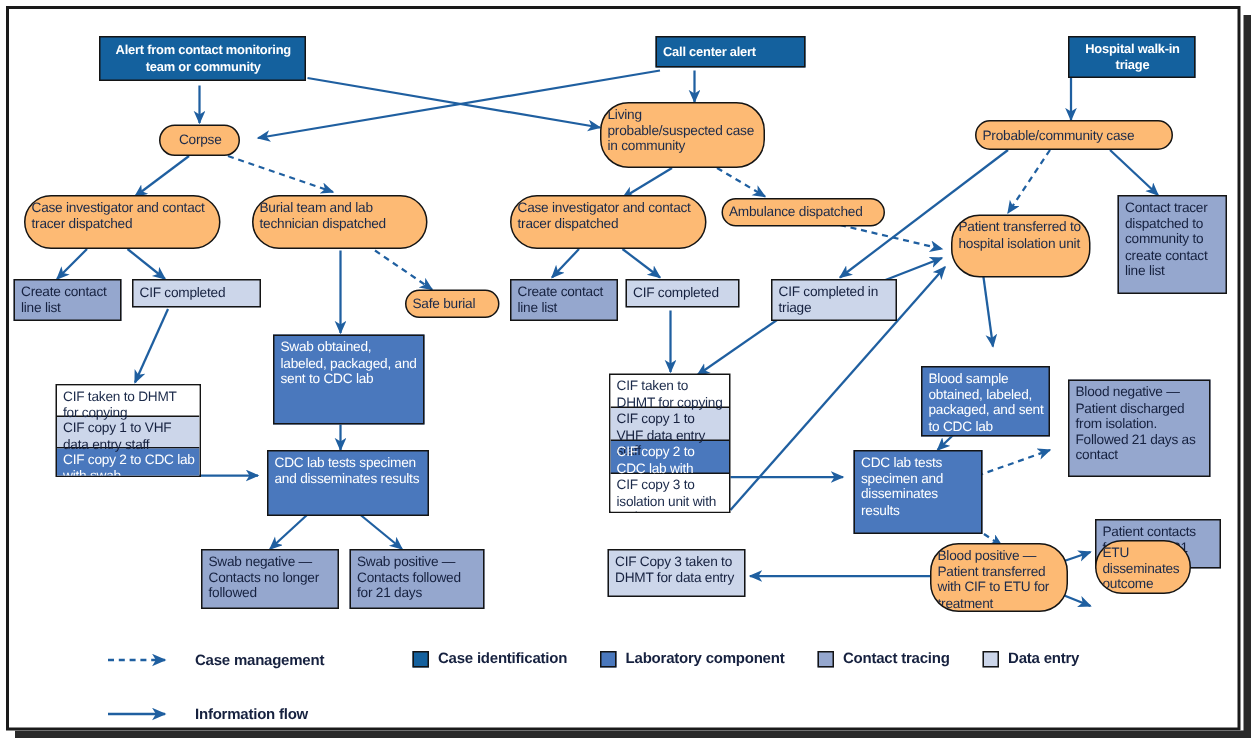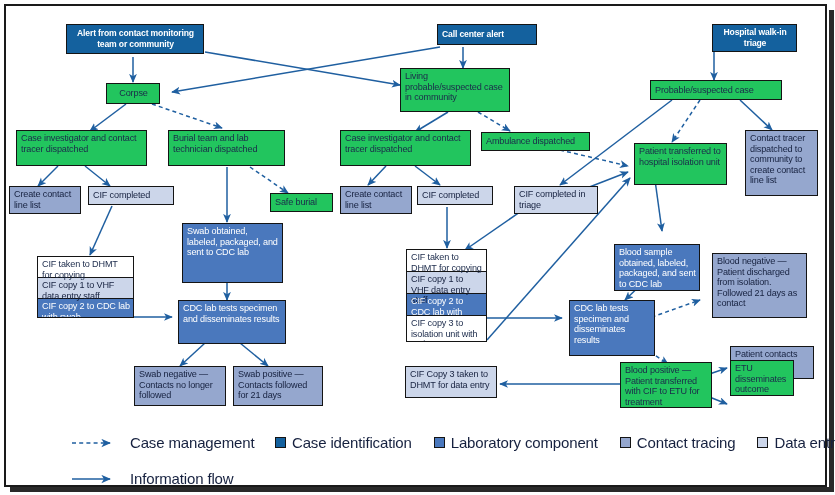--- a/index.html
+++ b/index.html
@@ -54,21 +54,21 @@
     position: absolute;
     box-sizing: border-box;
     border: 1.4px solid #141414;
     font-size: 9.1px;
     line-height: 10.6px;
     padding: 2px 3px 2px 4px;
     color: #14213d;
     letter-spacing: -0.15px;
     overflow: hidden;
   }
-  .node.white { background: #22c55e; color: #1b2a4a; }
+  .node.white { background: #fdba74; color: #1b2a4a; border-radius: 19px; }
   .node.caseid { background: #14619e; color: #ffffff; font-weight: bold; text-align: center; font-size: 8.6px; }
   .node.lab { background: #4a78bd; color: #ffffff; }
   .node.trace { background: #95a7ce; color: #16213f; }
   .node.entry { background: #ccd6ea; color: #16213f; }
   .stack {
     position: absolute;
     box-sizing: border-box;
     border: 1.4px solid #141414;
     overflow: hidden;
   }
@@ -107,24 +107,25 @@
     height: 11px;
     border: 1.3px solid #141414;
     margin-right: 6px;
     box-sizing: border-box;
   }
   .sw-caseid { background: #14619e; }
   .sw-lab { background: #4a78bd; }
   .sw-trace { background: #95a7ce; }
   .sw-entry { background: #ccd6ea; }
   .legend-label {
-    font-size: 15px;
+    font-size: 10px;
     color: #16213f;
     letter-spacing: -0.15px;
     white-space: nowrap;
+    font-weight: bold;
   }
   .arrow-key {
     width: 52px;
     height: 12px;
     margin-right: 8px;
   }
 </style>
 </head>
 <body>
 
@@ -230,21 +231,21 @@
     <span>Hospital walk-in triage</span>
   </div>
 
   <div class="node white" style="left:106px; top:83px; width:54px; height:21px; display:flex; align-items:center; justify-content:center;">
     <span>Corpse</span>
   </div>
   <div class="node white" style="left:400px; top:68px; width:110px; height:44px;">
     <span>Living probable/suspected case in community</span>
   </div>
   <div class="node white" style="left:650px; top:80px; width:132px; height:20px; display:flex; align-items:center;">
-    <span>Probable/suspected case</span>
+    <span>Probable/community case</span>
   </div>
 
   <div class="node white" style="left:16px; top:130px; width:131px; height:36px;">
     <span>Case investigator and contact tracer dispatched</span>
   </div>
   <div class="node white" style="left:168px; top:130px; width:117px; height:36px;">
     <span>Burial team and lab technician dispatched</span>
   </div>
   <div class="node white" style="left:340px; top:130px; width:131px; height:36px;">
     <span>Case investigator and contact tracer dispatched</span>

